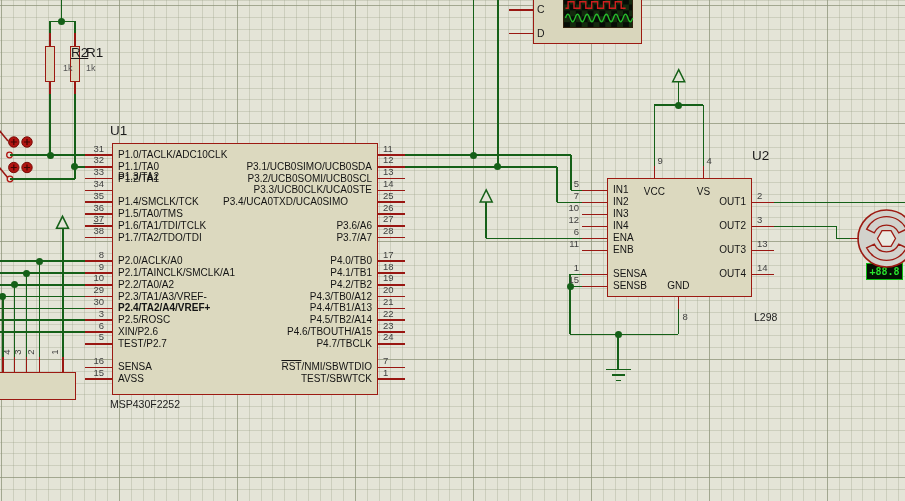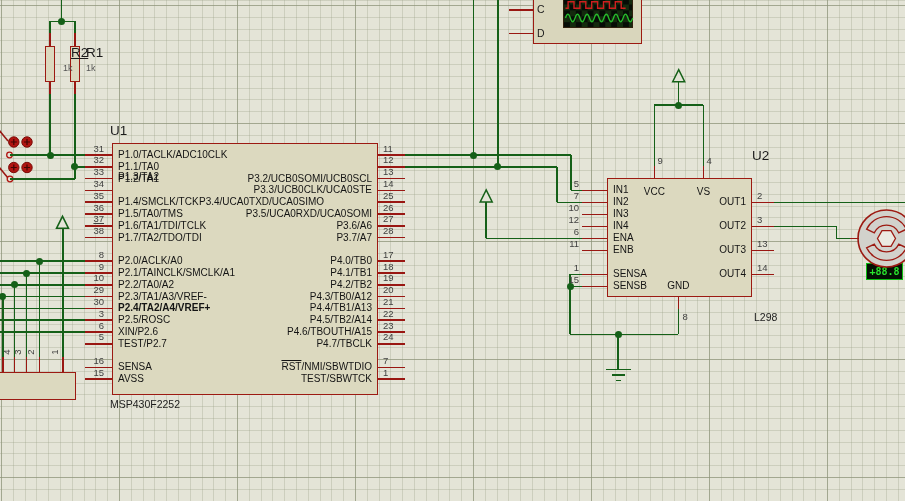--- a/index.html
+++ b/index.html
@@ -220,32 +220,32 @@
     <div class="s" style="left: 85px; top: 366.6px; width: 27px; height: 1.6px;"></div>
     <div class="pnum" style="left: 78px; width: 26px; text-align: right; top: 355.9px;">16</div>
     <div class="pname" style="left: 118px; top: 361.4px;">SENSA</div>
     <div class="s" style="left: 85px; top: 378.4px; width: 27px; height: 1.6px;"></div>
     <div class="pnum" style="left: 78px; width: 26px; text-align: right; top: 367.7px;">15</div>
     <div class="pname" style="left: 118px; top: 373.2px;">AVSS</div>
     <div class="s" style="left: 378.3px; top: 154.2px; width: 27px; height: 1.6px;"></div>
     <div class="pnum" style="left: 383px; top: 143.5px;">11</div>
     <div class="s" style="left: 378.3px; top: 166px; width: 27px; height: 1.6px;"></div>
     <div class="pnum" style="left: 383px; top: 155.3px;">12</div>
+    <div class="pname" style="left: 199px; width: 173px; text-align: right; top: 160.8px;">P3.1/UCB0SIMO/UCB0SDA</div>
     <div class="s" style="left: 378.3px; top: 177.8px; width: 27px; height: 1.6px;"></div>
     <div class="pnum" style="left: 383px; top: 167.1px;">13</div>
     <div class="pname" style="left: 199px; width: 173px; text-align: right; top: 172.6px;">P3.2/UCB0SOMI/UCB0SCL</div>
     <div class="s" style="left: 378.3px; top: 189.6px; width: 27px; height: 1.6px;"></div>
     <div class="pnum" style="left: 383px; top: 178.9px;">14</div>
     <div class="pname" style="left: 199px; width: 173px; text-align: right; top: 184.4px;">P3.3/UCB0CLK/UCA0STE</div>
     <div class="s" style="left: 378.3px; top: 201.4px; width: 27px; height: 1.6px;"></div>
     <div class="pnum" style="left: 383px; top: 190.7px;">25</div>
-    <div class="pname" style="left: 199px; width: 173px; text-align: left; top: 196.2px;">P3.4/UCA0TXD/UCA0SIMO</div>
+    <div class="pname" style="left: 199px; width: 173px; text-align: center; top: 196.2px;">P3.4/UCA0TXD/UCA0SIMO</div>
     <div class="s" style="left: 378.3px; top: 213.2px; width: 27px; height: 1.6px;"></div>
     <div class="pnum" style="left: 383px; top: 202.5px;">26</div>
-    <div class="pname" style="left: 199px; width: 173px; text-align: right; top: 208px;">P3.5/UCA0RXD/UCA0SOMI</div>
     <div class="s" style="left: 378.3px; top: 225px; width: 27px; height: 1.6px;"></div>
     <div class="pnum" style="left: 383px; top: 214.3px;">27</div>
     <div class="pname" style="left: 199px; width: 173px; text-align: right; top: 219.8px;">P3.6/A6</div>
     <div class="s" style="left: 378.3px; top: 236.8px; width: 27px; height: 1.6px;"></div>
     <div class="pnum" style="left: 383px; top: 226.1px;">28</div>
     <div class="pname" style="left: 199px; width: 173px; text-align: right; top: 231.6px;">P3.7/A7</div>
     <div class="s" style="left: 378.3px; top: 260.4px; width: 27px; height: 1.6px;"></div>
     <div class="pnum" style="left: 383px; top: 249.7px;">17</div>
     <div class="pname" style="left: 199px; width: 173px; text-align: right; top: 255.2px;">P4.0/TB0</div>
     <div class="s" style="left: 378.3px; top: 272.2px; width: 27px; height: 1.6px;"></div>

